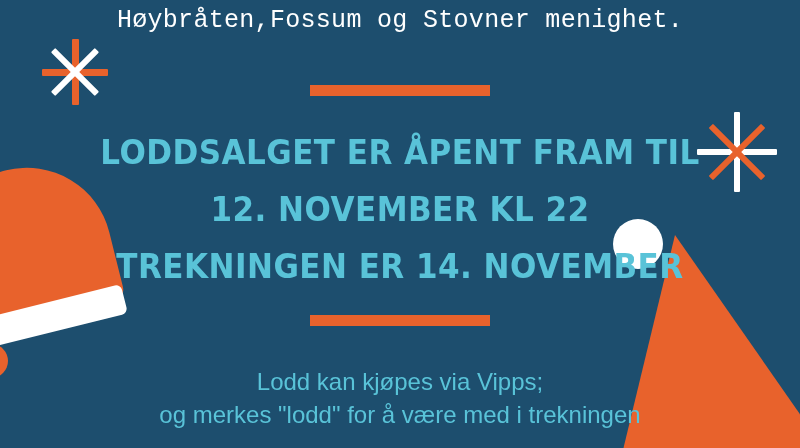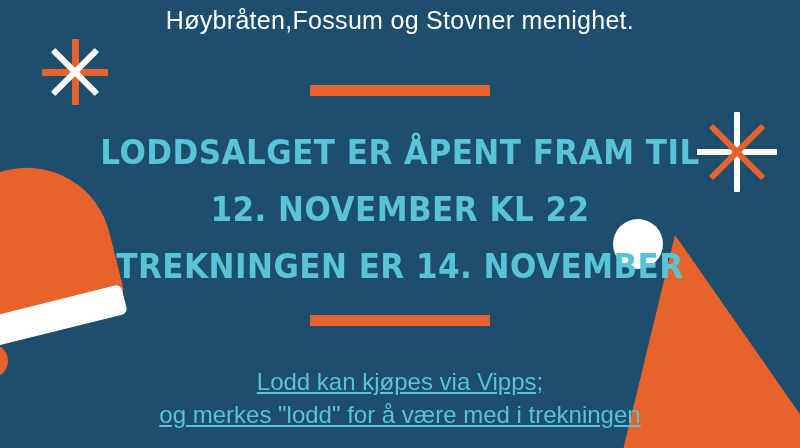--- a/index.html
+++ b/index.html
@@ -123,20 +123,21 @@
     text-align: center;
   }
   .subtitle-top {
     position: absolute;
     top: 6px;
     left: 0;
     right: 0;
     color: #ffffff;
     font-size: 25px;
     letter-spacing: 0.3px;
+    font-family: Liberation Mono, monospace;
   }
   .rule {
     position: absolute;
     left: 50%;
     transform: translateX(-50%);
     width: 180px;
     height: 11px;
     background: #e8622c;
   }
   .rule-top { top: 85px; }
@@ -160,21 +161,21 @@
 
   .footer {
     position: absolute;
     left: 0;
     right: 0;
     top: 365px;
     color: #59c3d8;
     font-size: 24px;
     line-height: 33px;
   }
-  .footer .line { display: block; text-decoration: underline; }
+  .footer .line { display: block; }
 </style>
 </head>
 <body>
 
 <div class="poster">
 
   <div class="star star1">
     <span class="ray-v"></span>
     <span class="ray-h"></span>
     <span class="ray-d1"></span>

